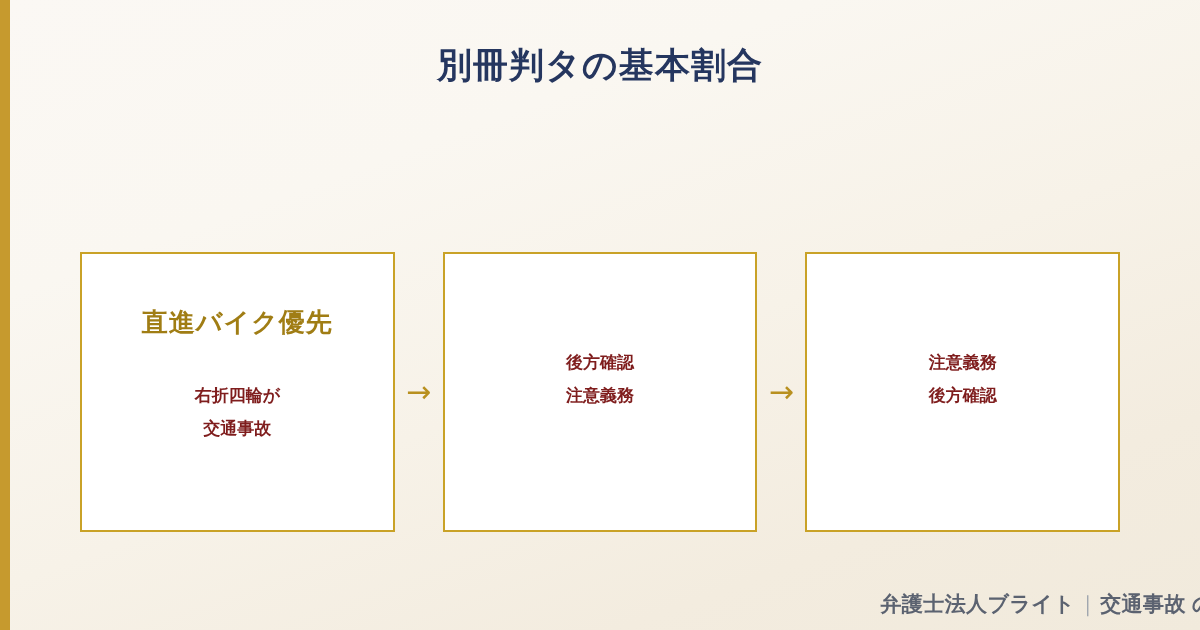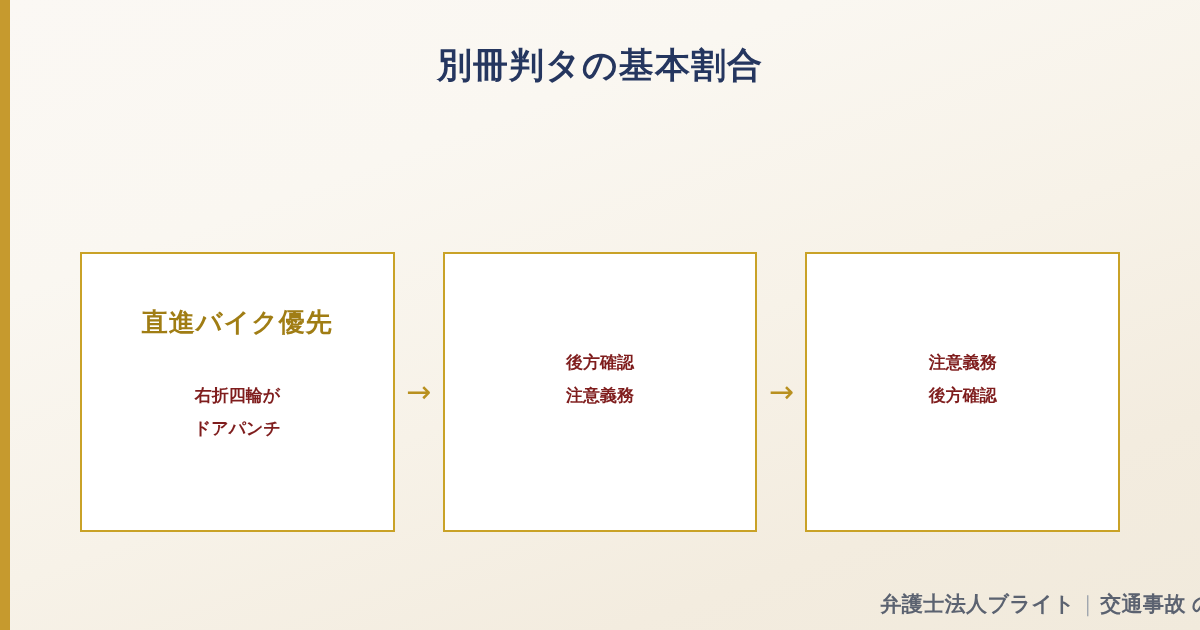--- a/index.html
+++ b/index.html
@@ -142,21 +142,21 @@
   <div class="edge-stripe"></div>
 
   <div class="title">別冊判タの基本割合</div>
 
   <div class="flow">
 
     <div class="card">
       <div class="card-heading">直進バイク優先</div>
       <div class="card-body">
         <span class="card-body-line">右折四輪が</span>
-        <span class="card-body-line">ドアパンチ</span>
+        <span class="card-body-line">交通事故</span>
       </div>
     </div>
 
     <div class="arrow">→</div>
 
     <div class="card">
       <div class="card-body">
         <span class="card-body-line">後方確認</span>
         <span class="card-body-line">注意義務</span>
       </div>

